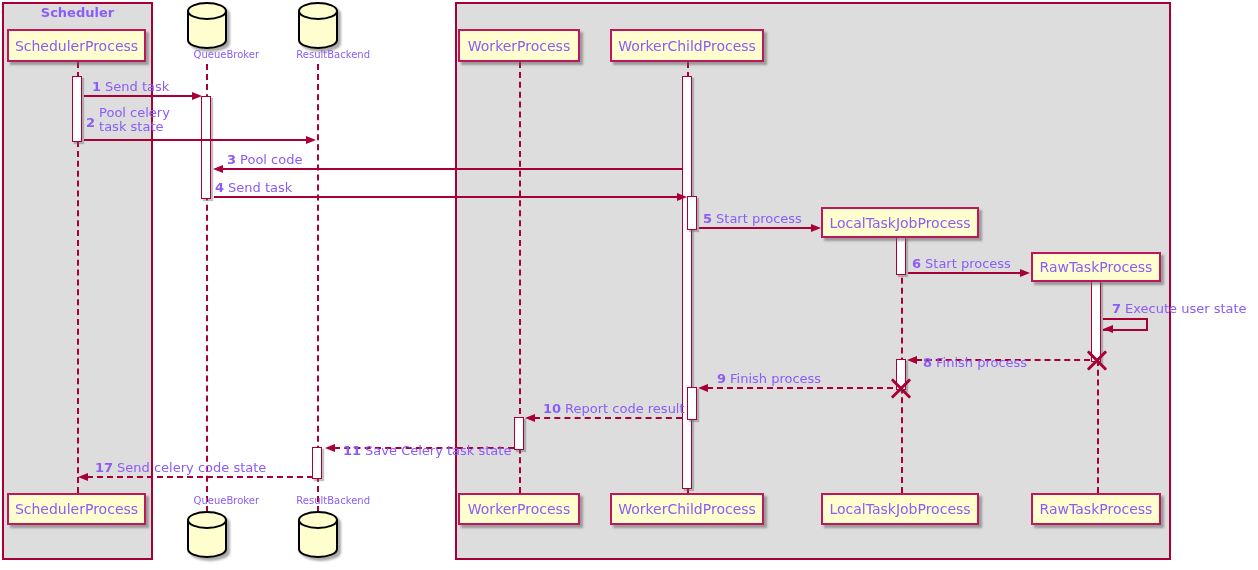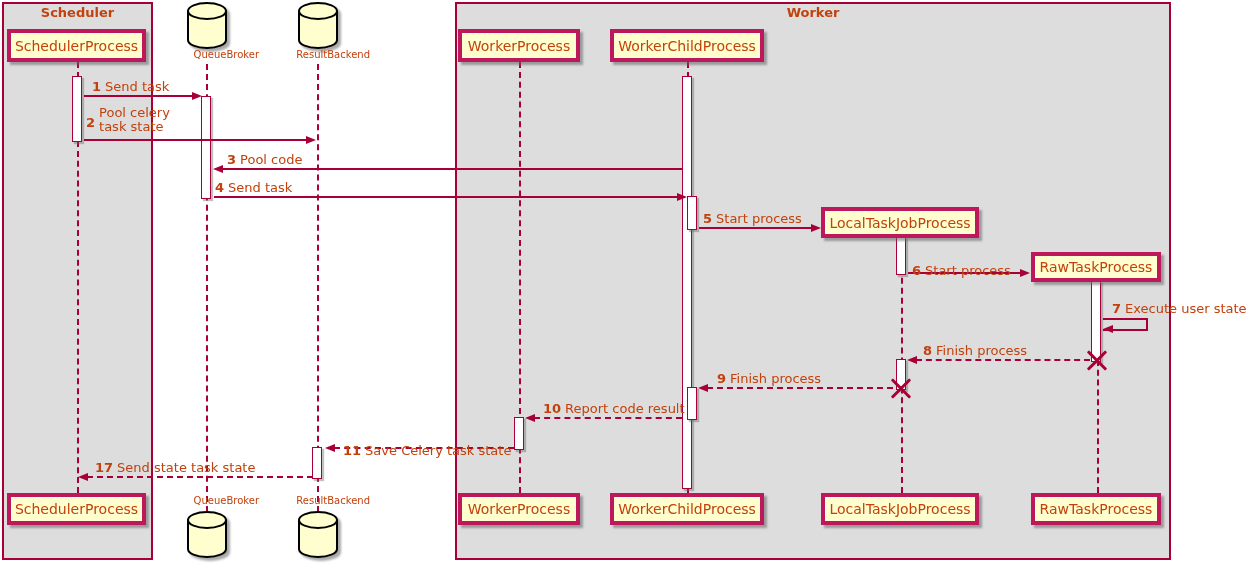--- a/index.html
+++ b/index.html
@@ -1,23 +1,23 @@
 <!DOCTYPE html>
 <html><head>
 <meta charset="utf-8">
 <style>
   html,body{margin:0;padding:0;background:#fff;}
   #canvas{
     position:relative;width:1258px;height:570px;overflow:hidden;
-    font-family:"DejaVu Sans","Liberation Sans",sans-serif;color:#c2410c;background:#fff;
+    font-family:"DejaVu Sans","Liberation Sans",sans-serif;color:#8b5cf6;background:#fff;
   }
   .frame{position:absolute;background:#dddddd;border:2px solid #A80036;box-sizing:border-box;}
   .frame-title{position:absolute;text-align:center;font-weight:bold;font-size:13px;}
   .pbox{
-    position:absolute;background:#FEFECE;border:4px solid #be185d;box-sizing:border-box;
+    position:absolute;background:#FEFECE;border:2px solid #be185d;box-sizing:border-box;
     box-shadow:3px 3px 2px rgba(100,100,100,.55);
     display:flex;align-items:center;justify-content:center;
     font-size:14px;white-space:nowrap;
   }
   .lifeline{position:absolute;width:0;border-left:2px dashed #A80036;}
   .act{
     position:absolute;width:8px;background:#ffffff;border:1.6px solid #A80036;
     box-shadow:2px 2px 1px rgba(100,100,100,.4);box-sizing:content-box;
   }
   .mline{position:absolute;height:0;border-top:2px solid #A80036;}
@@ -39,21 +39,20 @@
   svg.db{position:absolute;filter:drop-shadow(3px 3px 1px rgba(100,100,100,.55));}
 </style>
 </head>
 <body>
 
 <div id="canvas">
 
   <div class="frame" style="left:2px;top:2px;width:151px;height:558px;"></div>
   <div class="frame" style="left:455px;top:2px;width:716px;height:558px;"></div>
   <div class="frame-title" style="left:2px;top:5px;width:151px;">Scheduler</div>
-  <div class="frame-title" style="left:455px;top:5px;width:716px;">Worker</div>
 
   <div class="lifeline" style="left:76.5px;top:62px;height:431px;"></div>
   <div class="lifeline" style="left:205.5px;top:64px;height:448px;"></div>
   <div class="lifeline" style="left:316.5px;top:64px;height:448px;"></div>
   <div class="lifeline" style="left:518.5px;top:62px;height:431px;"></div>
   <div class="lifeline" style="left:686.5px;top:62px;height:431px;"></div>
   <div class="lifeline" style="left:900.5px;top:238px;height:255px;"></div>
   <div class="lifeline" style="left:1096.5px;top:282px;height:211px;"></div>
 
   <div class="act" style="left:72px;top:76px;height:64px;"></div>
@@ -86,45 +85,45 @@
   <div class="mline" style="left:214px;top:196px;width:466px;"></div>
   <div class="head r" style="left:677px;top:192.5px;"></div>
   <div class="mlabel" style="left:215px;top:181px;"><span class="num">4</span><span class="mtext">Send task</span></div>
 
   <div class="mline" style="left:699px;top:227px;width:114px;"></div>
   <div class="head r" style="left:811px;top:223.5px;"></div>
   <div class="mlabel" style="left:703px;top:212px;"><span class="num">5</span><span class="mtext">Start process</span></div>
 
   <div class="mline" style="left:908px;top:272px;width:114px;"></div>
   <div class="head r" style="left:1020px;top:268.5px;"></div>
-  <div class="mlabel" style="left:912px;top:264px;"><span class="num">6</span><span class="mtext">Start process</span></div>
+  <div class="mlabel" style="left:912px;top:257px;"><span class="num">6</span><span class="mtext">Start process</span></div>
 
   <div class="selfloop" style="left:1103px;top:318px;width:45px;height:13px;"></div>
   <div class="head l" style="left:1103px;top:325px;"></div>
   <div class="mlabel" style="left:1112px;top:302px;"><span class="num">7</span><span class="mtext">Execute user state</span></div>
 
   <div class="mline ret" style="left:916px;top:359px;width:174px;"></div>
   <div class="head l" style="left:907px;top:355.5px;"></div>
-  <div class="mlabel" style="left:923px;top:344px;"><span class="num">8</span><span class="mtext">Finish process</span></div>
+  <div class="mlabel" style="left:923px;top:356px;"><span class="num">8</span><span class="mtext">Finish process</span></div>
 
   <div class="mline ret" style="left:707px;top:387px;width:186px;"></div>
   <div class="head l" style="left:698px;top:383.5px;"></div>
   <div class="mlabel" style="left:717px;top:372px;"><span class="num">9</span><span class="mtext">Finish process</span></div>
 
   <div class="mline ret" style="left:534px;top:417px;width:148px;"></div>
   <div class="head l" style="left:525px;top:413.5px;"></div>
   <div class="mlabel" style="left:543px;top:402px;"><span class="num">10</span><span class="mtext">Report code result</span></div>
 
   <div class="mline ret" style="left:334px;top:447px;width:180px;"></div>
   <div class="head l" style="left:325px;top:443.5px;"></div>
   <div class="mlabel" style="left:343px;top:444px;"><span class="num">11</span><span class="mtext">Save Celery task state</span></div>
 
   <div class="mline ret" style="left:87px;top:476px;width:226px;"></div>
   <div class="head l" style="left:78px;top:472.5px;"></div>
-  <div class="mlabel" style="left:95px;top:461px;"><span class="num">17</span><span class="mtext">Send state task state</span></div>
+  <div class="mlabel" style="left:95px;top:461px;"><span class="num">17</span><span class="mtext">Send celery code state</span></div>
 
   <div class="xmark" style="left:1085px;top:348px;">
       <i class="a"></i>
       <i class="b"></i>
     </div>
   <div class="xmark" style="left:889px;top:376px;">
       <i class="a"></i>
       <i class="b"></i>
     </div>
 

